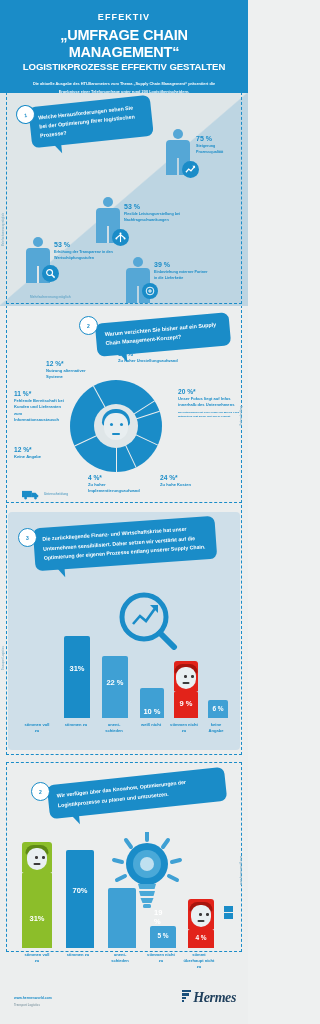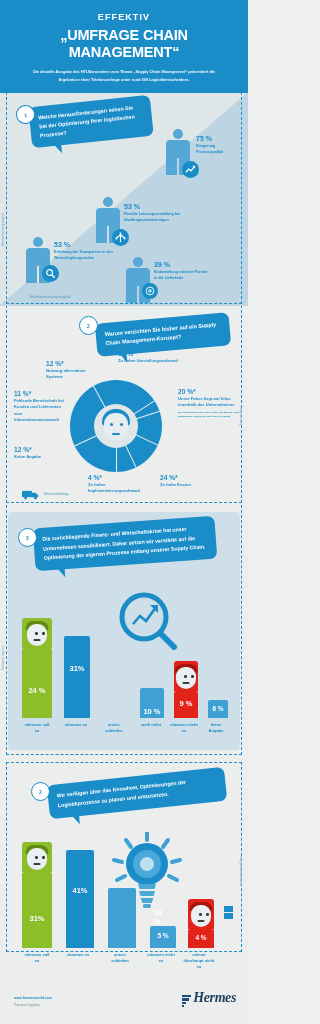--- a/index.html
+++ b/index.html
@@ -128,38 +128,39 @@
   .av-mouth{position:absolute;left:50%;transform:translateX(-50%);top:21px;width:7px;height:1.6px;border-radius:2px;background:#3b3b3b;}
 
   
   .magnifier{position:absolute;}
   .bulb{position:absolute;}
 
   
   .footer{position:absolute;left:0;bottom:0;width:248px;height:44px;background:#eceeee;}
   .footer .url{position:absolute;left:14px;top:16px;font-size:3.4px;font-weight:bold;color:#1a8cc8;}
   .footer .tag{position:absolute;left:14px;top:23px;font-size:2.8px;font-weight:bold;color:#8fa3ad;}
-  .logo{position:absolute;right:12px;top:10px;display:flex;align-items:flex-end;}
+  .logo{position:absolute;right:12px;top:10px;display:flex;align-items:flex-start;}
   .logo .mark{width:9px;height:11px;margin-right:2px;position:relative;}
   .logo .mark i{position:absolute;left:0;background:#1a4f7a;display:block;}
   .logo .name{font-family:"Liberation Serif",serif;font-style:italic;font-weight:bold;font-size:14px;color:#1f3f5c;letter-spacing:-0.4px;}
 
   .sidetext{
     position:absolute;font-size:2.6px;color:#8fb8cc;font-weight:bold;
     writing-mode:vertical-rl;transform:rotate(180deg);
   }
 </style>
 </head>
 <body>
 
 <div class="page">
 
   <div class="header">
     <div class="kicker">EFFEKTIV</div>
     <div class="title">„UMFRAGE CHAIN MANAGEMENT“</div>
+    <div class="subtitle">LOGISTIKPROZESSE EFFEKTIV GESTALTEN</div>
     <div class="lead">Die aktuelle Ausgabe des HTI-Barometers zum Thema „Supply Chain Management“ präsentiert die Ergebnisse einer Telefonumfrage unter rund 200 Logistikentscheidern.</div>
   </div>
 
   <div class="sect" id="sec1">
     <div class="diag"></div>
     <div class="dash" style="left:6px;top:-1px;width:236px;height:212px;border-top:none;"></div>
 
     <div class="badge badge1">1</div>
     <div class="bubble bub1">Welche Herausforderungen sehen Sie bei der Optimierung Ihrer logistischen Prozesse?</div>
 
@@ -332,32 +333,25 @@
     <div class="magnifier" style="left:118px;top:86px;">
       <svg width="60" height="58" viewBox="0 0 60 58">
         <circle cx="26" cy="25" r="22" fill="none" stroke="#1a8cc8" stroke-width="5"></circle>
         <line x1="42" y1="41" x2="56" y2="55" stroke="#1a8cc8" stroke-width="6" stroke-linecap="round"></line>
         <polyline points="15,32 22,24 28,29 38,15" fill="none" stroke="#1a8cc8" stroke-width="2.6"></polyline>
         <polygon points="40,13 40,21 32,13" fill="#1a8cc8"></polygon>
       </svg>
     </div>
 
     <div class="chart" style="left:22px;top:120px;width:206px;height:92px;">
-      <div class="bar" style="left:0px;width:30px;height:70px;background:#8cbe2a;">
-        <div class="avatar" style="background:#8cbe2a;">
-          <div class="av-hair" style="background:#5f8a16;"></div>
-          <div class="av-face"></div>
-          <div class="av-eye" style="left:13px;"></div>
-          <div class="av-eye" style="left:20px;"></div>
-          <div class="av-mouth"></div>
-        </div>
-        <div class="pct" style="top:38px;">24 %</div>
-      </div>
       <div class="bar" style="left:42px;width:26px;height:82px;background:#1a8cc8;">
         <div class="pct" style="top:28px;">31%</div>
+      </div>
+      <div class="bar" style="left:80px;width:26px;height:62px;background:#3fa0d4;">
+        <div class="pct" style="top:22px;">22 %</div>
       </div>
       <div class="bar" style="left:118px;width:24px;height:30px;background:#3fa0d4;">
         <div class="pct" style="top:19px;">10 %</div>
       </div>
       <div class="bar" style="left:152px;width:24px;height:27px;background:#e2231a;">
         <div class="avatar" style="background:#e2231a;">
           <div class="av-hair" style="background:#a8140d;"></div>
           <div class="av-face"></div>
           <div class="av-eye" style="left:10px;"></div>
           <div class="av-eye" style="left:17px;"></div>
@@ -412,21 +406,21 @@
         <div class="avatar" style="background:#8cbe2a;">
           <div class="av-hair" style="background:#5f8a16;"></div>
           <div class="av-face"></div>
           <div class="av-eye" style="left:13px;"></div>
           <div class="av-eye" style="left:20px;"></div>
           <div class="av-mouth"></div>
         </div>
         <div class="pct" style="top:42px;">31%</div>
       </div>
       <div class="bar" style="left:44px;width:28px;height:98px;background:#1a8cc8;">
-        <div class="pct" style="top:36px;">41%</div>
+        <div class="pct" style="top:36px;">70%</div>
       </div>
       <div class="bar" style="left:86px;width:28px;height:60px;background:#3fa0d4;">
         <div class="pct" style="top:20px;padding-left:46px;">19 %</div>
       </div>
       <div class="bar" style="left:128px;width:26px;height:22px;background:#3fa0d4;">
         <div class="pct" style="top:6px;font-size:6.5px;">5 %</div>
       </div>
       <div class="bar" style="left:166px;width:26px;height:19px;background:#e2231a;">
         <div class="avatar" style="background:#e2231a;">
           <div class="av-hair" style="background:#a8140d;"></div>

